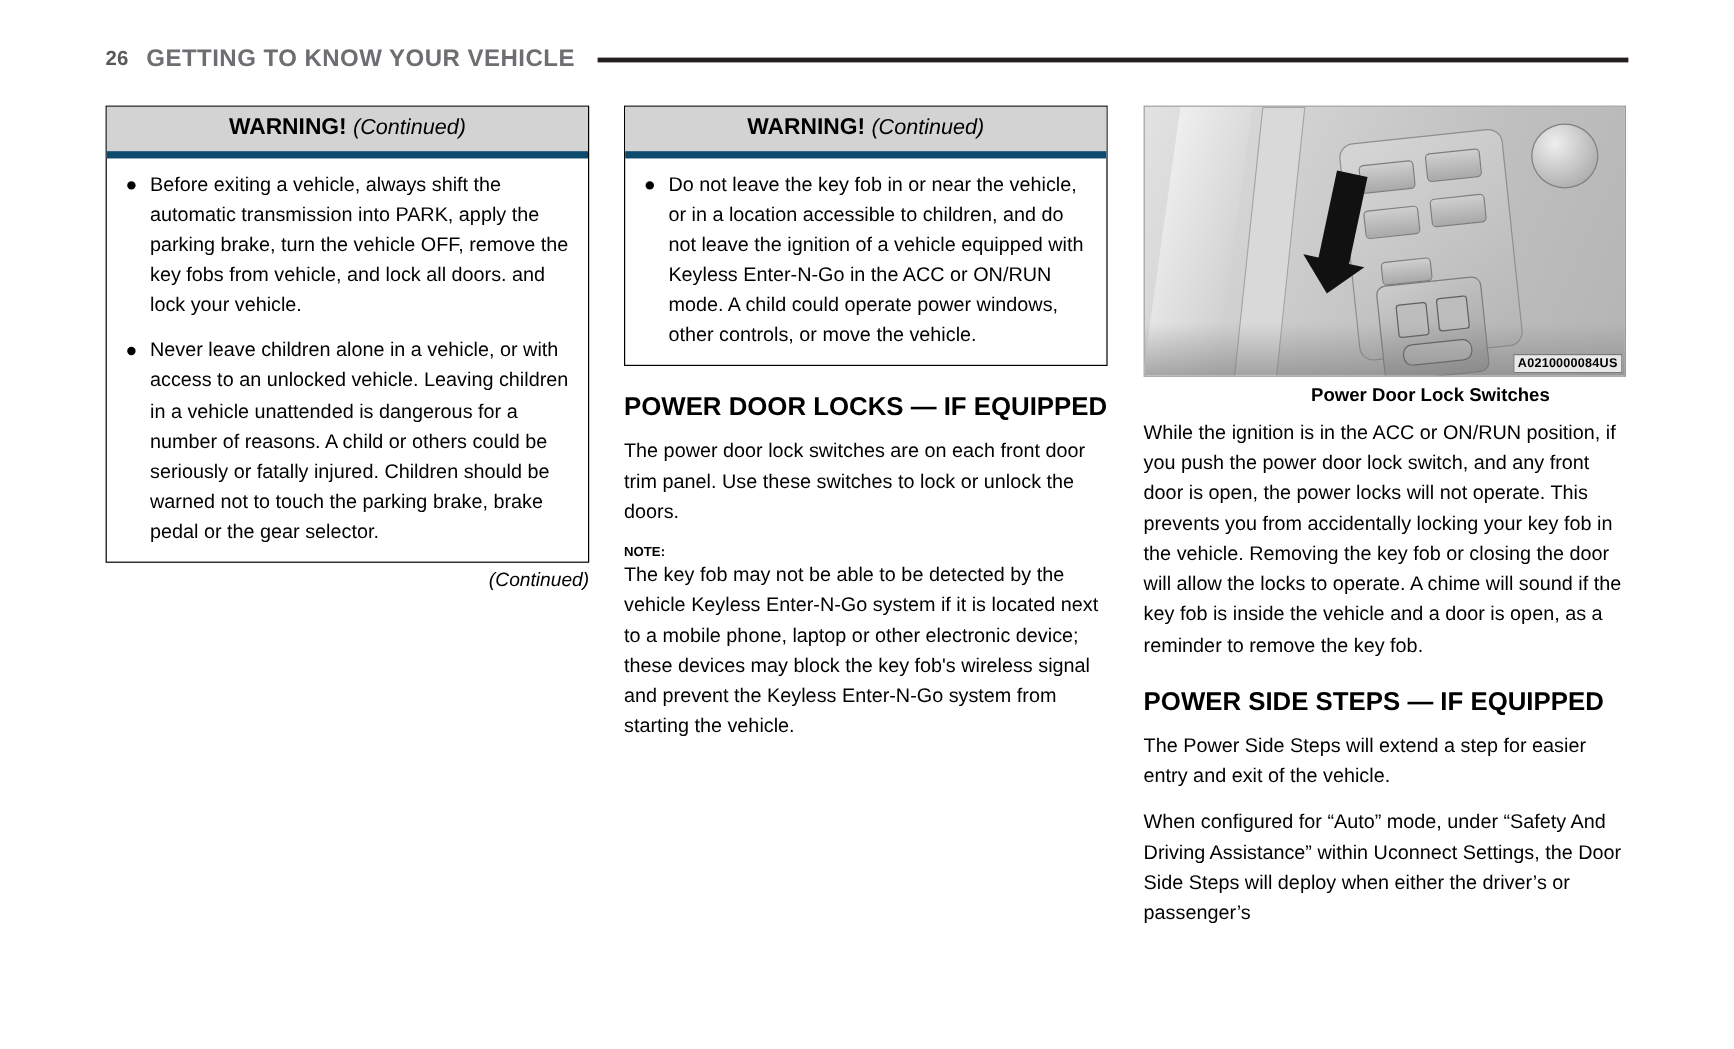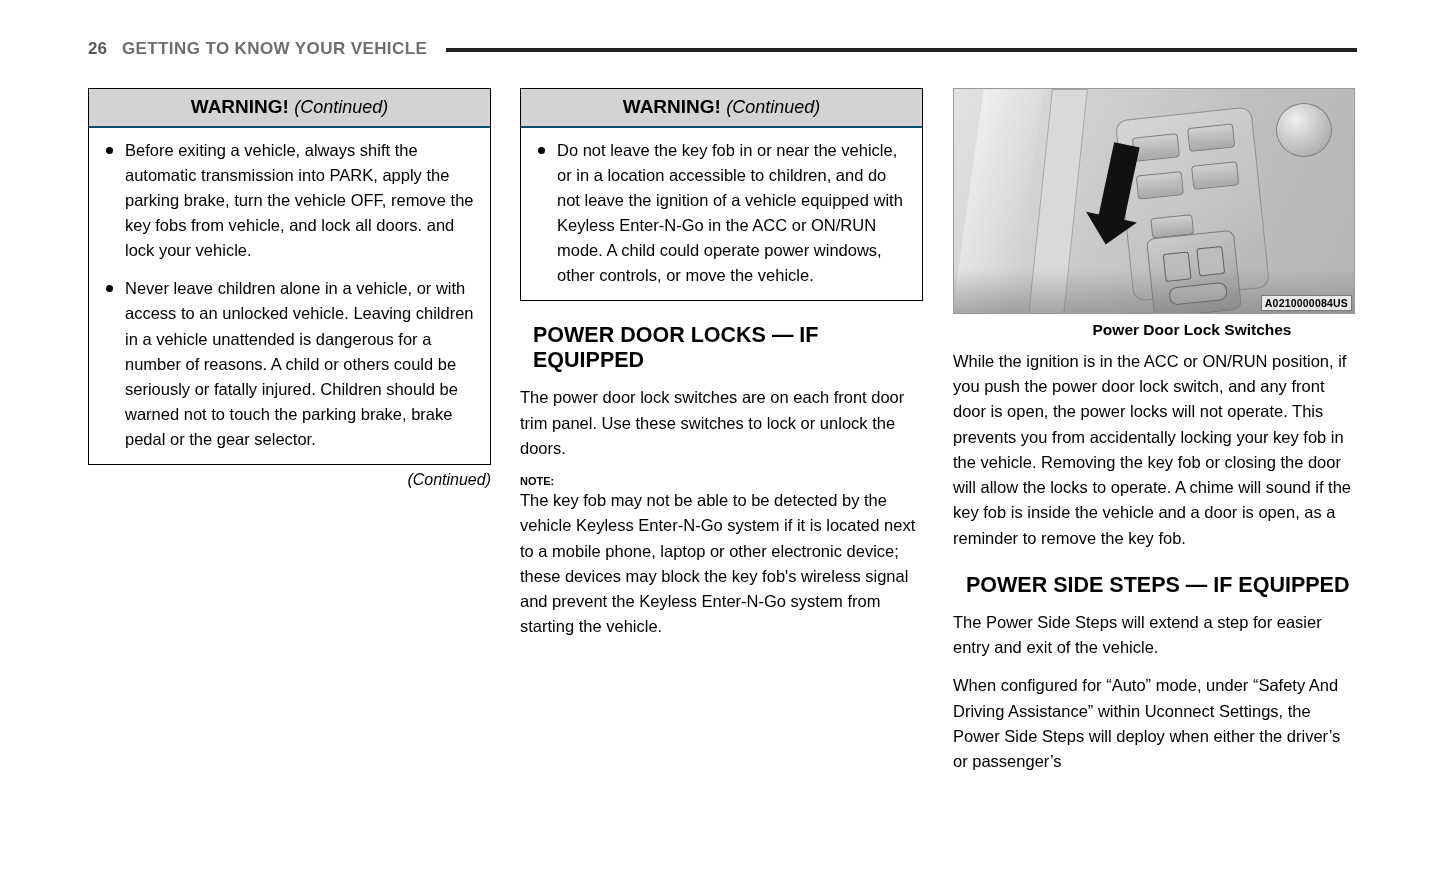--- a/index.html
+++ b/index.html
@@ -26,21 +26,21 @@
     display: flex;
     align-items: center;
   }
   .page-number {
     font-size: 17px;
     font-weight: bold;
     color: #58595b;
     letter-spacing: 0px;
   }
   .header-title {
-    font-size: 17px;
+    font-size: 20px;
     font-weight: bold;
     color: #6d6e71;
     letter-spacing: 0.4px;
     margin-left: 15px;
     white-space: nowrap;
   }
   .header-rule {
     flex: 1;
     height: 4px;
     background: #231f20;
@@ -65,21 +65,21 @@
   .col-3 { left: 865px; width: 403px; }
 
   
   .warning-box {
     border: 1px solid #000;
     background: #ffffff;
     box-sizing: border-box;
   }
   .warning-head {
     background: #d3d3d3;
-    border-bottom: 2px solid #0c4a6e;
+    border-bottom: 6px solid #0c4a6e;
     text-align: center;
     padding: 7px 0 8px 0;
     font-size: 19px;
     font-weight: bold;
   }
   .warning-head .cont {
     font-weight: normal;
     font-style: italic;
     font-size: 18px;
   }
@@ -113,21 +113,21 @@
     text-align: right;
     font-style: italic;
     font-size: 16px;
     margin-top: 6px;
   }
 
   
   h2.section-head {
     font-size: 21.5px;
     font-weight: bold;
-    margin: 22px 0 12px 13px;
+    margin: 22px 0 12px 0;
     letter-spacing: 0px;
     font-variant: small-caps;
     text-transform: none;
   }
   p.body-text {
     font-size: 16.5px;
     line-height: 1.53;
     margin: 0 0 13px 0;
   }
   p.body-text:last-child { margin-bottom: 0; }
@@ -325,16 +325,16 @@
         <div class="bottom-shade"></div>
         <div class="img-code">A0210000084US</div>
       </div>
       <figcaption class="fig-caption">Power Door Lock Switches</figcaption>
     </figure>
 
     <p class="body-text">While the ignition is in the ACC or ON/RUN position, if you push the power door lock switch, and any front door is open, the power locks will not operate. This prevents you from accidentally locking your key fob in the vehicle. Removing the key fob or closing the door will allow the locks to operate. A chime will sound if the key fob is inside the vehicle and a door is open, as a reminder to remove the key fob.</p>
 
     <h2 class="section-head">POWER SIDE STEPS — IF EQUIPPED</h2>
     <p class="body-text">The Power Side Steps will extend a step for easier entry and exit of the vehicle.</p>
-    <p class="body-text">When configured for “Auto” mode, under “Safety And Driving Assistance” within Uconnect Settings, the Power Side Steps will deploy when either the driver’s or passenger’s</p>
+    <p class="body-text">When configured for “Auto” mode, under “Safety And Driving Assistance” within Uconnect Settings, the Door Side Steps will deploy when either the driver’s or passenger’s</p>
   </div>
 
 </div>
 
 </body></html>

